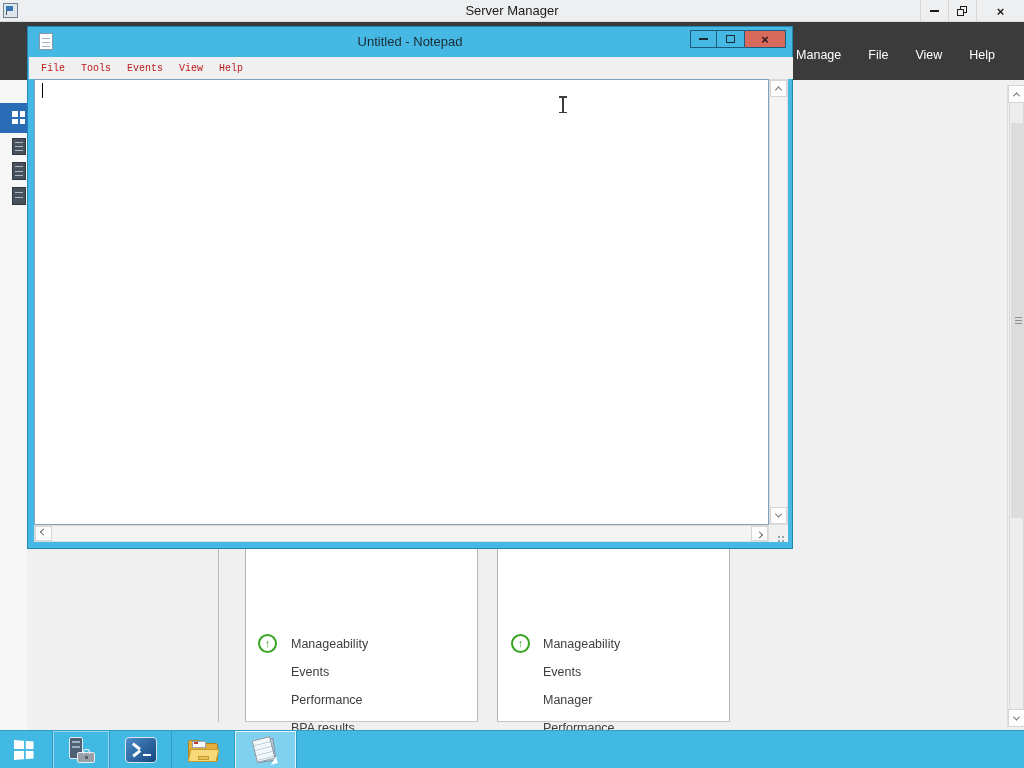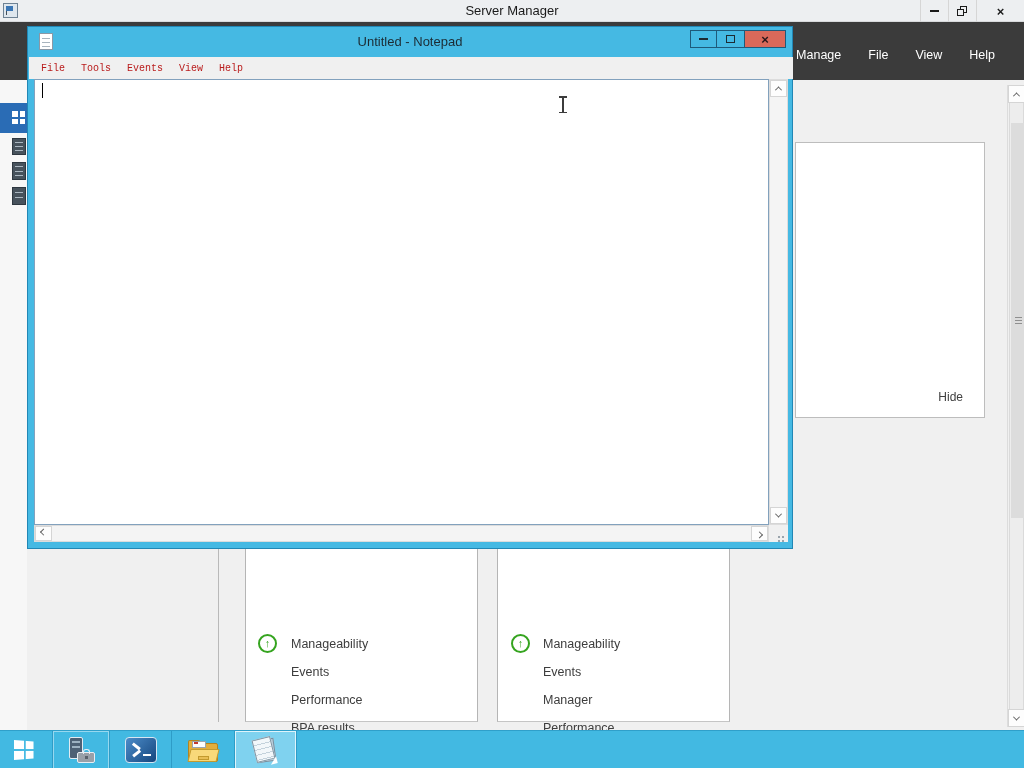--- a/index.html
+++ b/index.html
@@ -184,23 +184,20 @@
       <div class="status-circle" style="left:13px; top:234px;">
         <span>↑</span>
       </div>
       <div class="tile-item" style="left:45px; top:237px;">Manageability</div>
       <div class="tile-item" style="left:45px; top:265px;">Events</div>
       <div class="tile-item" style="left:45px; top:293px;">Manager</div>
       <div class="tile-item" style="left:45px; top:321px;">Performance</div>
       <div class="tile-item" style="left:45px; top:349px;">BPA results</div>
     </div>
 
-    <div class="welcome-tile">
-      <span class="hide-link">Hide</span>
-    </div>
 
     <div class="main-scroll">
       <div class="sbar-btn btn-up">
           <span class="chev up"></span>
         </div>
       <div class="track">
         <div class="thumb">
             <span class="grip"></span>
           </div>
       </div>

